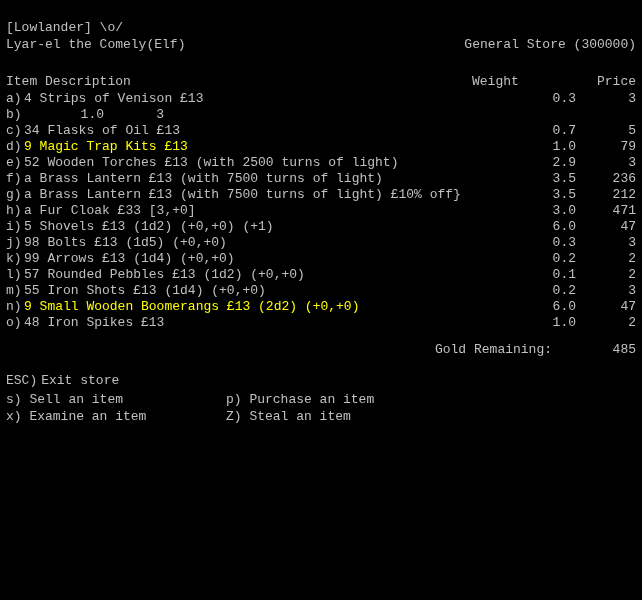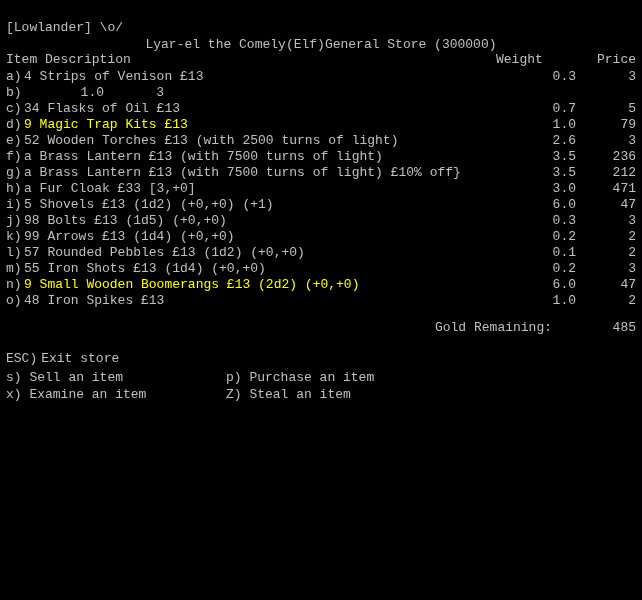--- a/index.html
+++ b/index.html
@@ -17,27 +17,28 @@
       height: 600px;
       padding: 20px 6px;
       position: relative;
     }
     .title-bar {
       color: #c0c0c0;
       margin-bottom: 2px;
     }
     .header-row {
       display: flex;
-      justify-content: center;
-      margin-bottom: 0;
+      justify-content: space-between;
+      margin-bottom: 22px;
     }
     .column-headers {
       display: flex;
       justify-content: space-between;
       margin-bottom: 2px;
+      gap: 24px;
     }
     .col-desc { flex: 1; }
     .col-weight { width: 80px; }
     .col-price { width: 60px; text-align: right; }
     .item-row {
       display: flex;
       align-items: baseline;
       margin-bottom: 1px;
       white-space: pre;
     }
@@ -100,21 +101,21 @@
     <span class="col-desc">Item Description</span>
     <span class="col-weight">Weight</span>
     <span class="col-price">Price</span>
   </div>
 
   <div id="items-container">
       <div class="item-row"><span class="item-label">a)</span><span class="item-desc">4 Strips of Venison £13</span><span class="item-weight">0.3</span><span class="item-price">3</span></div>
       <div class="item-row"><span class="item-label">b)</span><span class="item-weight">1.0</span><span class="item-price">3</span></div>
       <div class="item-row"><span class="item-label">c)</span><span class="item-desc">34 Flasks of Oil £13</span><span class="item-weight">0.7</span><span class="item-price">5</span></div>
       <div class="item-row"><span class="item-label">d)</span><span class="item-desc" style="color: rgb(255, 255, 0);">9 Magic Trap Kits £13</span><span class="item-weight">1.0</span><span class="item-price">79</span></div>
-      <div class="item-row"><span class="item-label">e)</span><span class="item-desc">52 Wooden Torches £13 (with 2500 turns of light)</span><span class="item-weight">2.6</span><span class="item-price">3</span></div>
+      <div class="item-row"><span class="item-label">e)</span><span class="item-desc">52 Wooden Torches £13 (with 2500 turns of light)</span><span class="item-weight">2.9</span><span class="item-price">3</span></div>
       <div class="item-row"><span class="item-label">f)</span><span class="item-desc">a Brass Lantern £13 (with 7500 turns of light)</span><span class="item-weight">3.5</span><span class="item-price">236</span></div>
       <div class="item-row"><span class="item-label">g)</span><span class="item-desc">a Brass Lantern £13 (with 7500 turns of light) £10% off}</span><span class="item-weight">3.5</span><span class="item-price">212</span></div>
       <div class="item-row"><span class="item-label">h)</span><span class="item-desc">a Fur Cloak £33 [3,+0]</span><span class="item-weight">3.0</span><span class="item-price">471</span></div>
       <div class="item-row"><span class="item-label">i)</span><span class="item-desc">5 Shovels £13 (1d2) (+0,+0) (+1)</span><span class="item-weight">6.0</span><span class="item-price">47</span></div>
       <div class="item-row"><span class="item-label">j)</span><span class="item-desc">98 Bolts £13 (1d5) (+0,+0)</span><span class="item-weight">0.3</span><span class="item-price">3</span></div>
       <div class="item-row"><span class="item-label">k)</span><span class="item-desc">99 Arrows £13 (1d4) (+0,+0)</span><span class="item-weight">0.2</span><span class="item-price">2</span></div>
       <div class="item-row"><span class="item-label">l)</span><span class="item-desc">57 Rounded Pebbles £13 (1d2) (+0,+0)</span><span class="item-weight">0.1</span><span class="item-price">2</span></div>
       <div class="item-row"><span class="item-label">m)</span><span class="item-desc">55 Iron Shots £13 (1d4) (+0,+0)</span><span class="item-weight">0.2</span><span class="item-price">3</span></div>
       <div class="item-row"><span class="item-label">n)</span><span class="item-desc" style="color: rgb(255, 255, 0);">9 Small Wooden Boomerangs £13 (2d2) (+0,+0)</span><span class="item-weight">6.0</span><span class="item-price">47</span></div>
       <div class="item-row"><span class="item-label">o)</span><span class="item-desc">48 Iron Spikes £13</span><span class="item-weight">1.0</span><span class="item-price">2</span></div>

